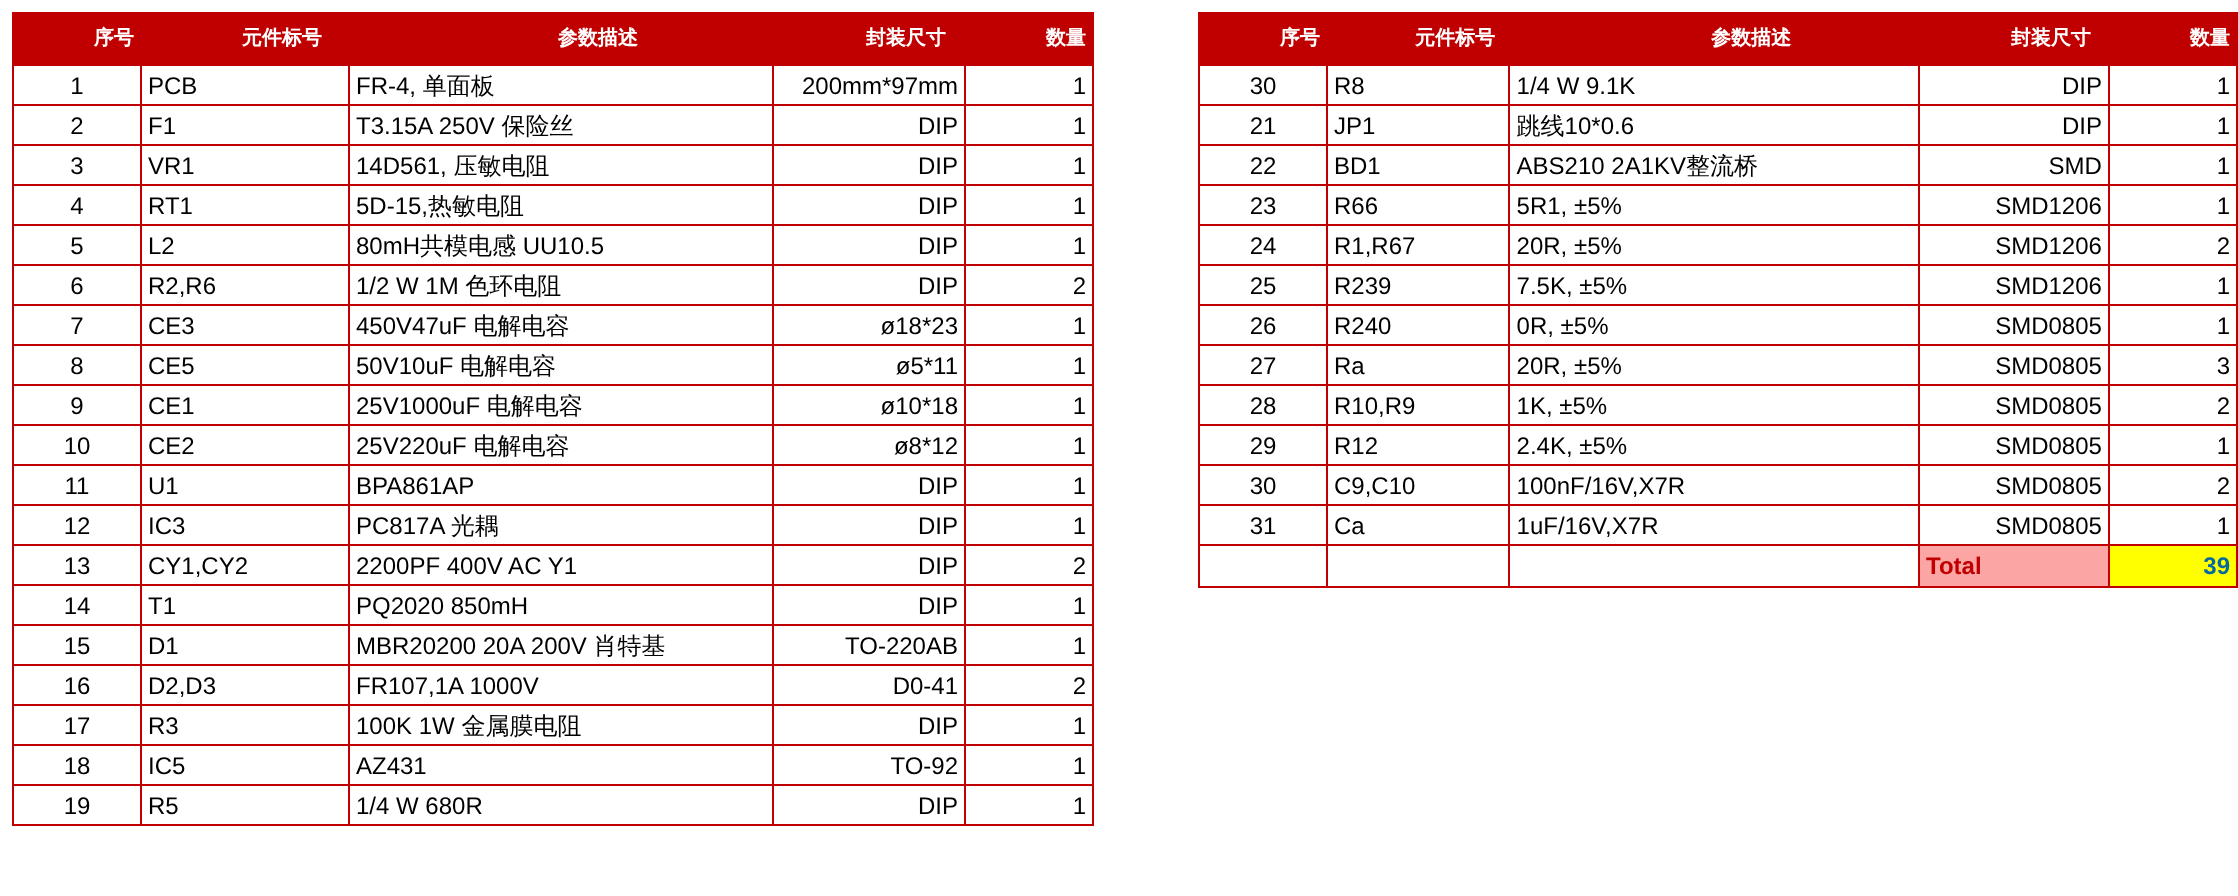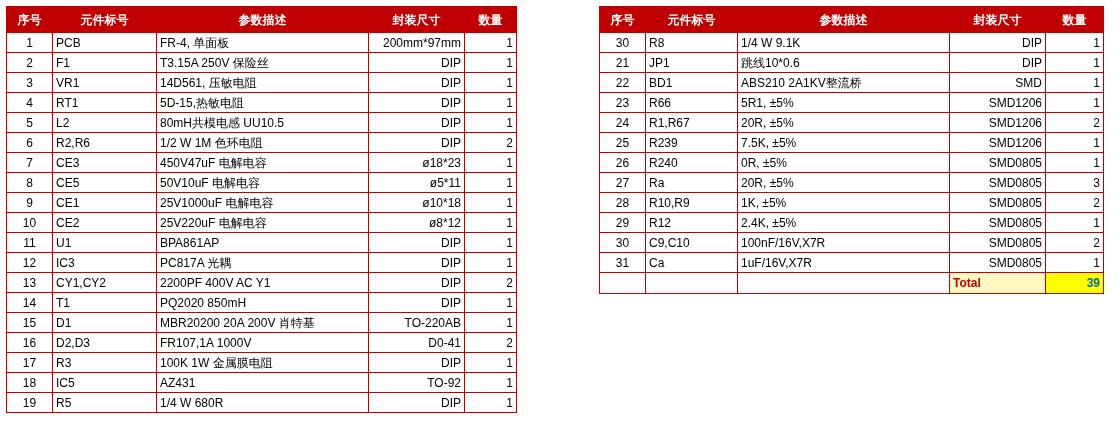--- a/index.html
+++ b/index.html
@@ -34,24 +34,25 @@
     line-height: 1;
     height: 20px;
     box-sizing: border-box;
     overflow: hidden;
     white-space: nowrap;
   }
   .bom-table thead th {
     background: #c00000;
     color: #ffffff;
     font-weight: bold;
-    font-size: 12px;
+    font-size: 10px;
     text-align: center;
     height: 26px;
     border: 1px solid #c00000;
+    padding-left: 40px;
   }
   .bom-table tbody td {
     color: #000000;
     vertical-align: middle;
   }
   .col-no    { text-align: center; }
   .col-ref   { text-align: left; }
   .col-desc  { text-align: left; }
   .col-pkg   { text-align: right; }
   .col-qty   { text-align: right; }
@@ -67,21 +68,21 @@
   #table-right col.c-no   { width: 46px; }
   #table-right col.c-ref  { width: 92px; }
   #table-right col.c-desc { width: 212px; }
   #table-right col.c-pkg  { width: 96px; }
   #table-right col.c-qty  { width: 58px; }
 
   tr.total-row td {
     height: 21px;
   }
   tr.total-row td.total-label {
-    background: #fef9c3;
+    background: #fca5a5;
     color: #c00000;
     font-weight: bold;
     text-align: left;
   }
   tr.total-row td.total-value {
     background: #ffff00;
     color: #0369a1;
     font-weight: bold;
     text-align: right;
   }

